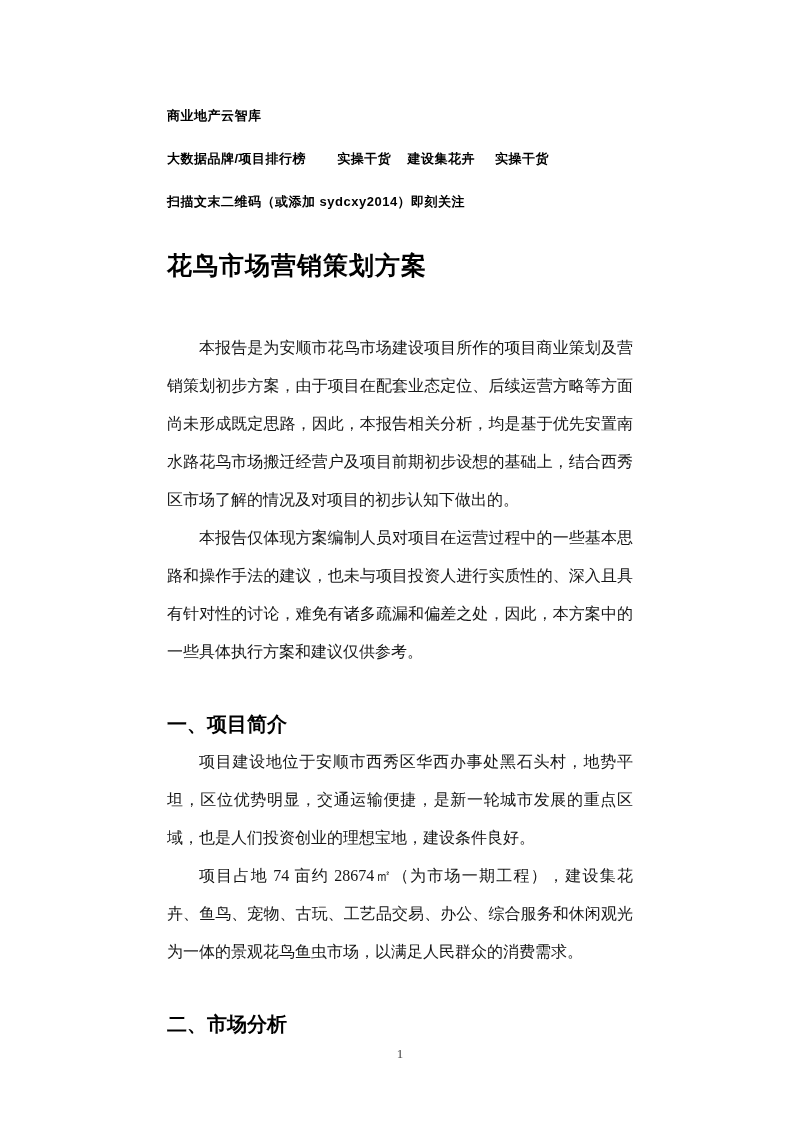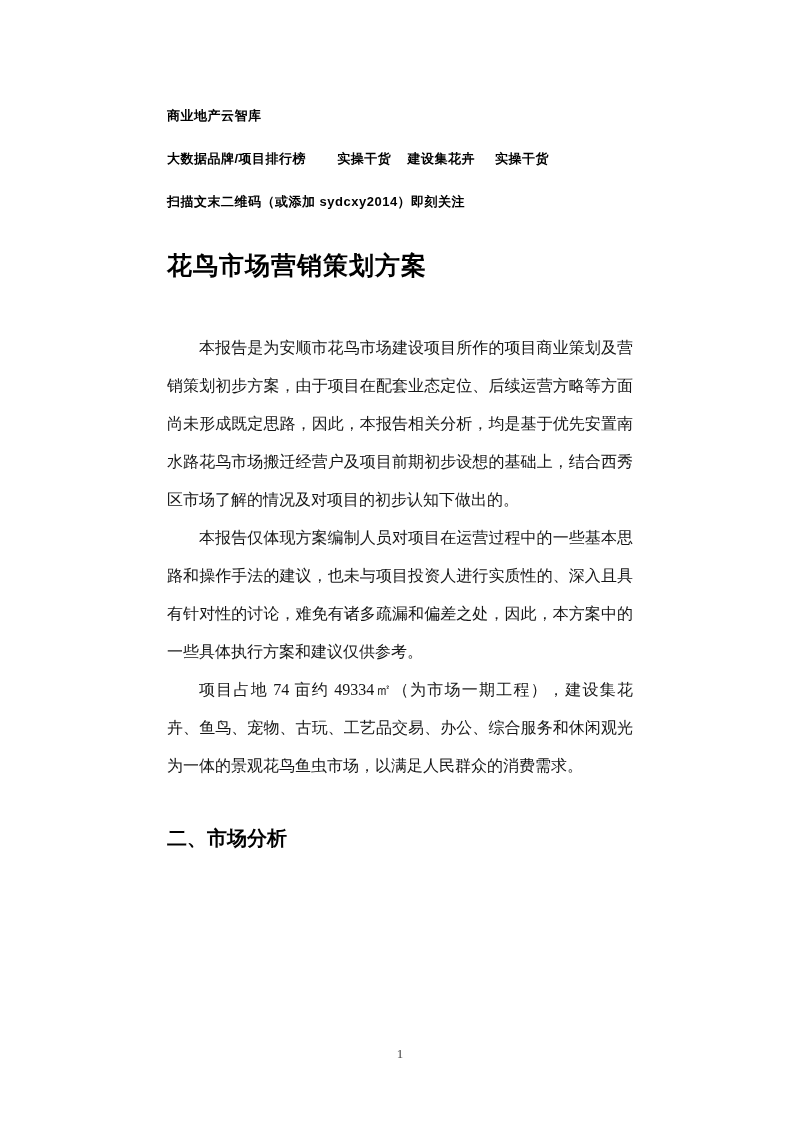--- a/index.html
+++ b/index.html
@@ -90,22 +90,24 @@
       </p>
       <p class="mast-line subscribe">扫描文末二维码（或添加 sydcxy2014）即刻关注</p>
     </div>
 
     <h1 class="doc-title">花鸟市场营销策划方案</h1>
 
     <p class="para first">本报告是为安顺市花鸟市场建设项目所作的项目商业策划及营销策划初步方案，由于项目在配套业态定位、后续运营方略等方面尚未形成既定思路，因此，本报告相关分析，均是基于优先安置南水路花鸟市场搬迁经营户及项目前期初步设想的基础上，结合西秀区市场了解的情况及对项目的初步认知下做出的。</p>
 
     <p class="para">本报告仅体现方案编制人员对项目在运营过程中的一些基本思路和操作手法的建议，也未与项目投资人进行实质性的、深入且具有针对性的讨论，难免有诸多疏漏和偏差之处，因此，本方案中的一些具体执行方案和建议仅供参考。</p>
 
+    <h2 class="sec-heading">一、项目简介</h2>
 
+    <p class="para">项目建设地位于安顺市西秀区华西办事处黑石头村，地势平坦，区位优势明显，交通运输便捷，是新一轮城市发展的重点区域，也是人们投资创业的理想宝地，建设条件良好。</p>
 
-    <p class="para">项目占地 74 亩约 49334㎡（为市场一期工程），建设集花卉、鱼鸟、宠物、古玩、工艺品交易、办公、综合服务和休闲观光为一体的景观花鸟鱼虫市场，以满足人民群众的消费需求。</p>
+    <p class="para">项目占地 74 亩约 28674㎡（为市场一期工程），建设集花卉、鱼鸟、宠物、古玩、工艺品交易、办公、综合服务和休闲观光为一体的景观花鸟鱼虫市场，以满足人民群众的消费需求。</p>
 
     <h2 class="sec-heading">二、市场分析</h2>
 
   </div>
 
   <div class="page-number">1</div>
 </div>
 
 </body></html>

